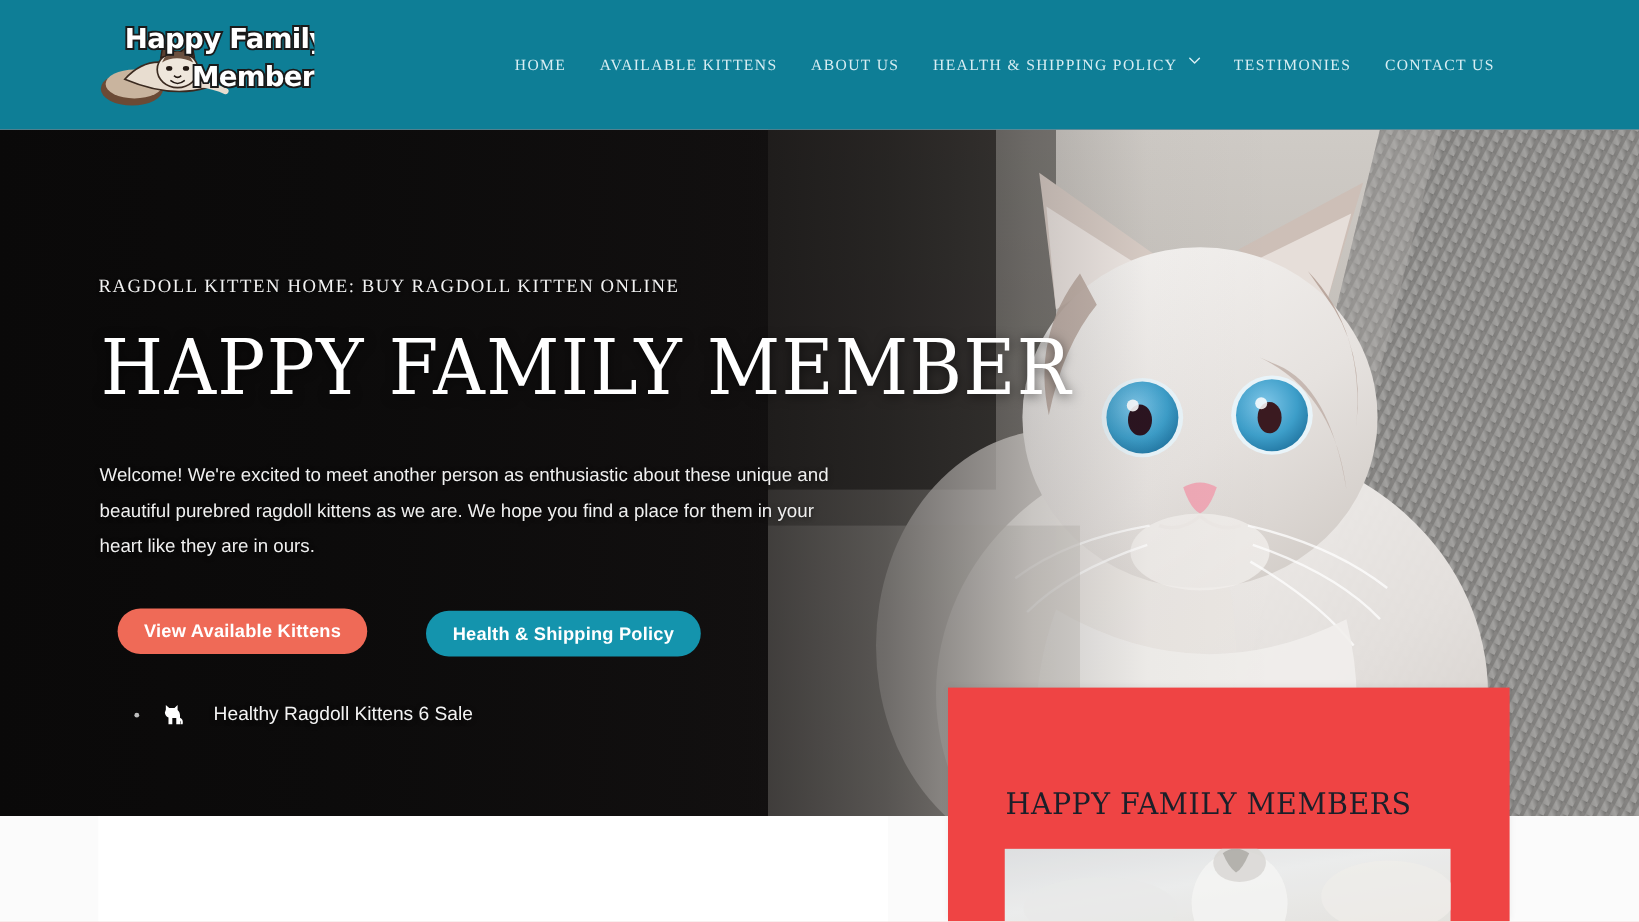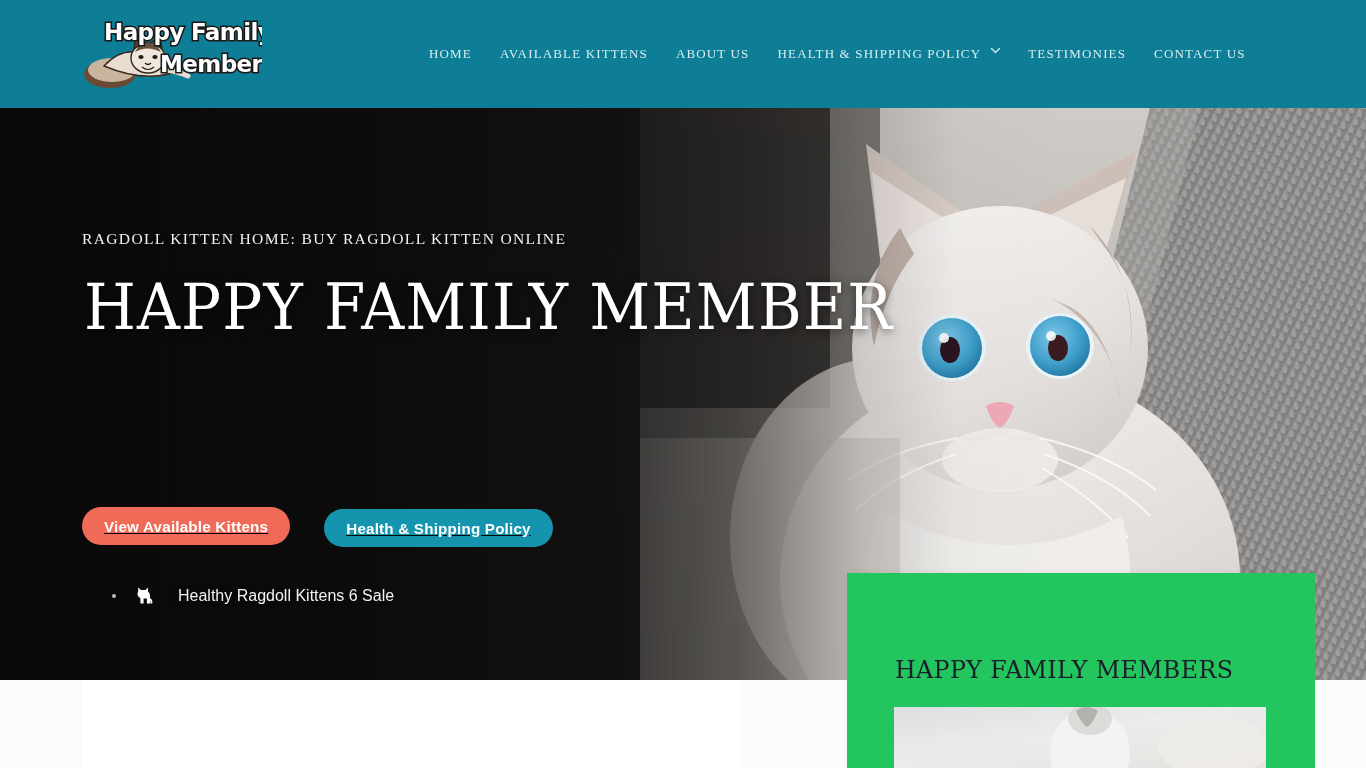--- a/index.html
+++ b/index.html
@@ -148,24 +148,23 @@
     color: #f0f0f0;
     font-size: 15.6px;
     line-height: 29.5px;
     font-family: "Liberation Sans", sans-serif;
     text-shadow: 0 1px 4px rgba(0,0,0,0.55);
   }
 
   .hero-buttons {
     position: absolute;
     top: 399px;
-    left: 0;
+    left: 16px;
     display: flex;
-    gap: 34px;
-    text-decoration: underline;
+    gap: 49px;
   }
   .btn {
     border: none;
     border-radius: 40px;
     color: #ffffff;
     font-family: "Liberation Sans", sans-serif;
     font-weight: bold;
     font-size: 15.2px;
     letter-spacing: 0.2px;
     cursor: pointer;
@@ -223,25 +222,25 @@
     left: 82px;
     top: 0;
     width: 658px;
     height: 88px;
     background: #ffffff;
   }
 
   
   .members-card {
     position: absolute;
-    left: 847px;
+    left: 790px;
     top: 573px;
     width: 468px;
     height: 195px;
-    background: #22c55e;
+    background: #ef4444;
     z-index: 30;
     box-shadow: 0 -1px 6px rgba(0,0,0,0.06);
   }
   .members-title {
     position: absolute;
     left: 48px;
     top: 82px;
     color: #1b1f29;
     font-family: "DejaVu Serif", serif;
     font-weight: 400;
@@ -410,20 +409,21 @@
     </div>
 
     <div class="hero-scrim"></div>
 
     <div class="hero-inner">
 
       <div class="hero-eyebrow">RAGDOLL KITTEN HOME: BUY RAGDOLL KITTEN ONLINE</div>
 
       <h1 class="hero-title">HAPPY FAMILY MEMBER</h1>
 
+      <p class="hero-copy">Welcome! We're excited to meet another person as enthusiastic about these unique and beautiful purebred ragdoll kittens as we are. We hope you find a place for them in your heart like they are in ours.</p>
 
       <div class="hero-buttons">
         <button class="btn btn-primary">View Available Kittens</button>
         <button class="btn btn-secondary">Health &amp; Shipping Policy</button>
       </div>
 
       <ul class="hero-list">
         <li class="hero-list-item">
           <span class="list-bullet"></span>
           <span class="cat-icon">

